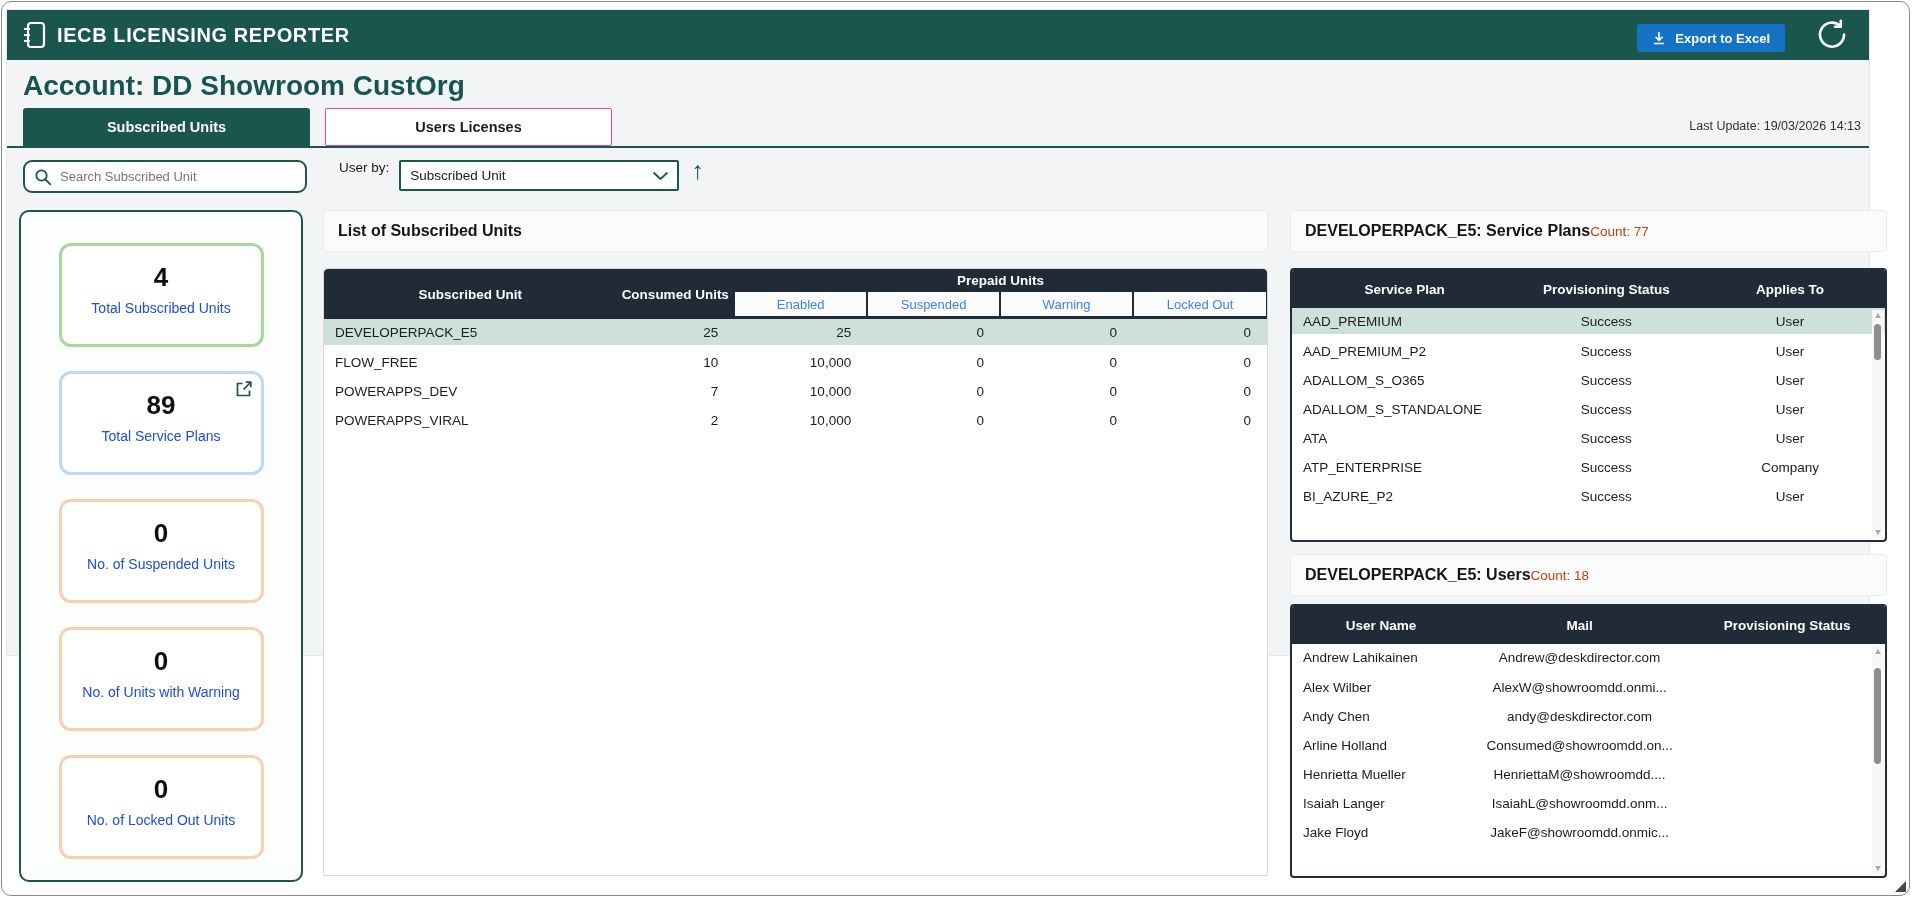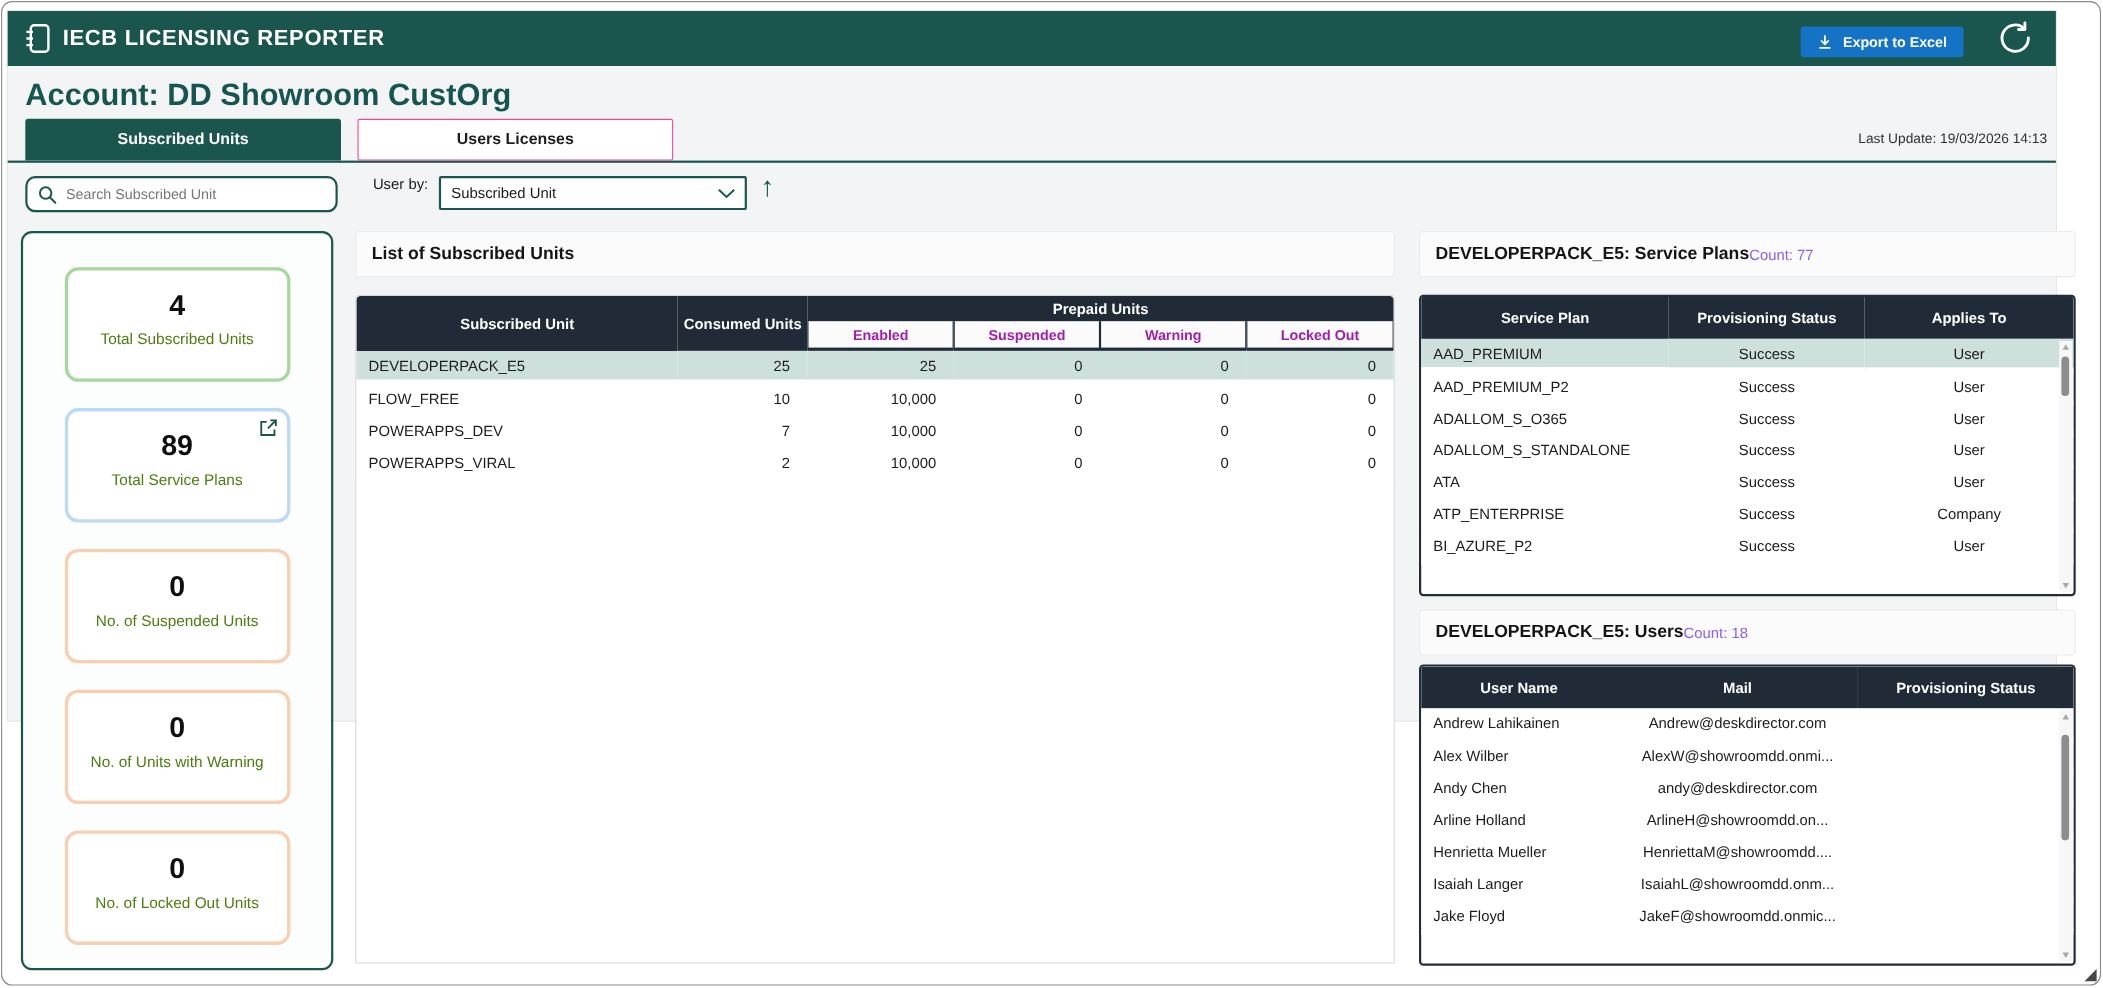--- a/index.html
+++ b/index.html
@@ -48,47 +48,47 @@
 
   
   .stats-panel { position:absolute; left:12px; top:200px; width:284px; height:672px;
                  border:2.5px solid #1A564E; border-radius:10px; background:#fcfdfd; }
   .stat-card { width:205px; height:104px; margin:24px auto 0 auto; background:#fff;
                border:3px solid #ccc; border-radius:12px; text-align:center; position:relative; }
   .stat-card:nth-of-type(1){ margin-top:31px; border-color:#A6D89E; }
   .stat-card:nth-of-type(2){ border-color:#BCDAF3; }
   .stat-card:nth-of-type(3), .stat-card:nth-of-type(4), .stat-card:nth-of-type(5){ border-color:#F8CFB1; }
   .stat-value { font-size:26px; font-weight:700; color:#0f0f0f; margin-top:16px; }
-  .stat-label { font-size:14px; color:#4d7c0f; margin-top:7px; }
+  .stat-label { font-size:14px; color:#1d4ed8; margin-top:7px; }
   .popout { position:absolute; top:5px; right:7px; cursor:pointer; display:flex; }
 
   
   .title-card { height:42px; background:#fbfbfc; border:1px solid #ececee; border-radius:4px;
                 display:flex; align-items:center; justify-content:flex-start;
                 padding:0 11px 0 14px; }
   .title-card .t { font-size:16px; font-weight:700; color:#141414; }
-  .title-card .count { font-size:13.5px; color:#8b5cf6; }
+  .title-card .count { font-size:13.5px; color:#c2410c; }
 
   table { border-collapse:collapse; width:100%; table-layout:fixed; }
   th { background:#202B37; color:#fff; font-size:13.5px; font-weight:700; }
   tbody td { height:29px; border-bottom:6px solid #fff; background:#fff; font-size:13.5px; color:#1c1c1c; }
   tr.selected td { background:#CEE0DB; }
   td.name { padding-left:11px; text-align:left; overflow:hidden; white-space:nowrap; }
   td.num  { text-align:right; padding-right:16px; }
   td.ctr  { text-align:center; }
 
   
   .center-col { position:absolute; left:316px; top:200px; width:945px; }
   .units-wrap { position:absolute; left:0; top:58px; width:945px; height:608px;
                 background:#fff; border:1px solid #d9d9db; border-radius:4px 4px 0 0; overflow:hidden; }
   .units-wrap .h1 th { height:23px; }
   .units-wrap .h1 th:first-child { border-radius:4px 0 0 0; }
   .units-wrap .h1 th:last-child  { border-radius:0 4px 0 0; }
   .units-wrap .h2 th { height:27px; padding:0 1px 3px 1px; }
-  .subhead { display:block; background:#FBFBFB; color:#a21caf; font-size:13px; font-weight:700; padding:4.5px 0; }
+  .subhead { display:block; background:#FBFBFB; color:#3b82f6; font-size:13px; font-weight:400; padding:4.5px 0; }
 
   
   .right-col { position:absolute; left:1283px; top:200px; width:597px; height:666px; }
   .mini-wrap { position:absolute; left:0; width:597px; height:274px; background:#fff;
                border:2px solid #232D39; border-radius:4px; overflow:hidden; }
   .sp-wrap { top:58px; }
   .users-wrap { top:394px; }
   .users-title { position:absolute; top:344px; left:0; width:597px; }
   .sp-title { position:absolute; top:0; left:0; width:597px; }
   .mini-wrap th { height:38px; }
@@ -369,21 +369,21 @@
               <td class="ctr">AlexW@showroomdd.onmi...</td>
               <td class="ctr"></td>
             </tr>
             <tr>
               <td class="name">Andy Chen</td>
               <td class="ctr">andy@deskdirector.com</td>
               <td class="ctr"></td>
             </tr>
             <tr>
               <td class="name">Arline Holland</td>
-              <td class="ctr">ArlineH@showroomdd.on...</td>
+              <td class="ctr">Consumed@showroomdd.on...</td>
               <td class="ctr"></td>
             </tr>
             <tr>
               <td class="name">Henrietta Mueller</td>
               <td class="ctr">HenriettaM@showroomdd....</td>
               <td class="ctr"></td>
             </tr>
             <tr>
               <td class="name">Isaiah Langer</td>
               <td class="ctr">IsaiahL@showroomdd.onm...</td>

